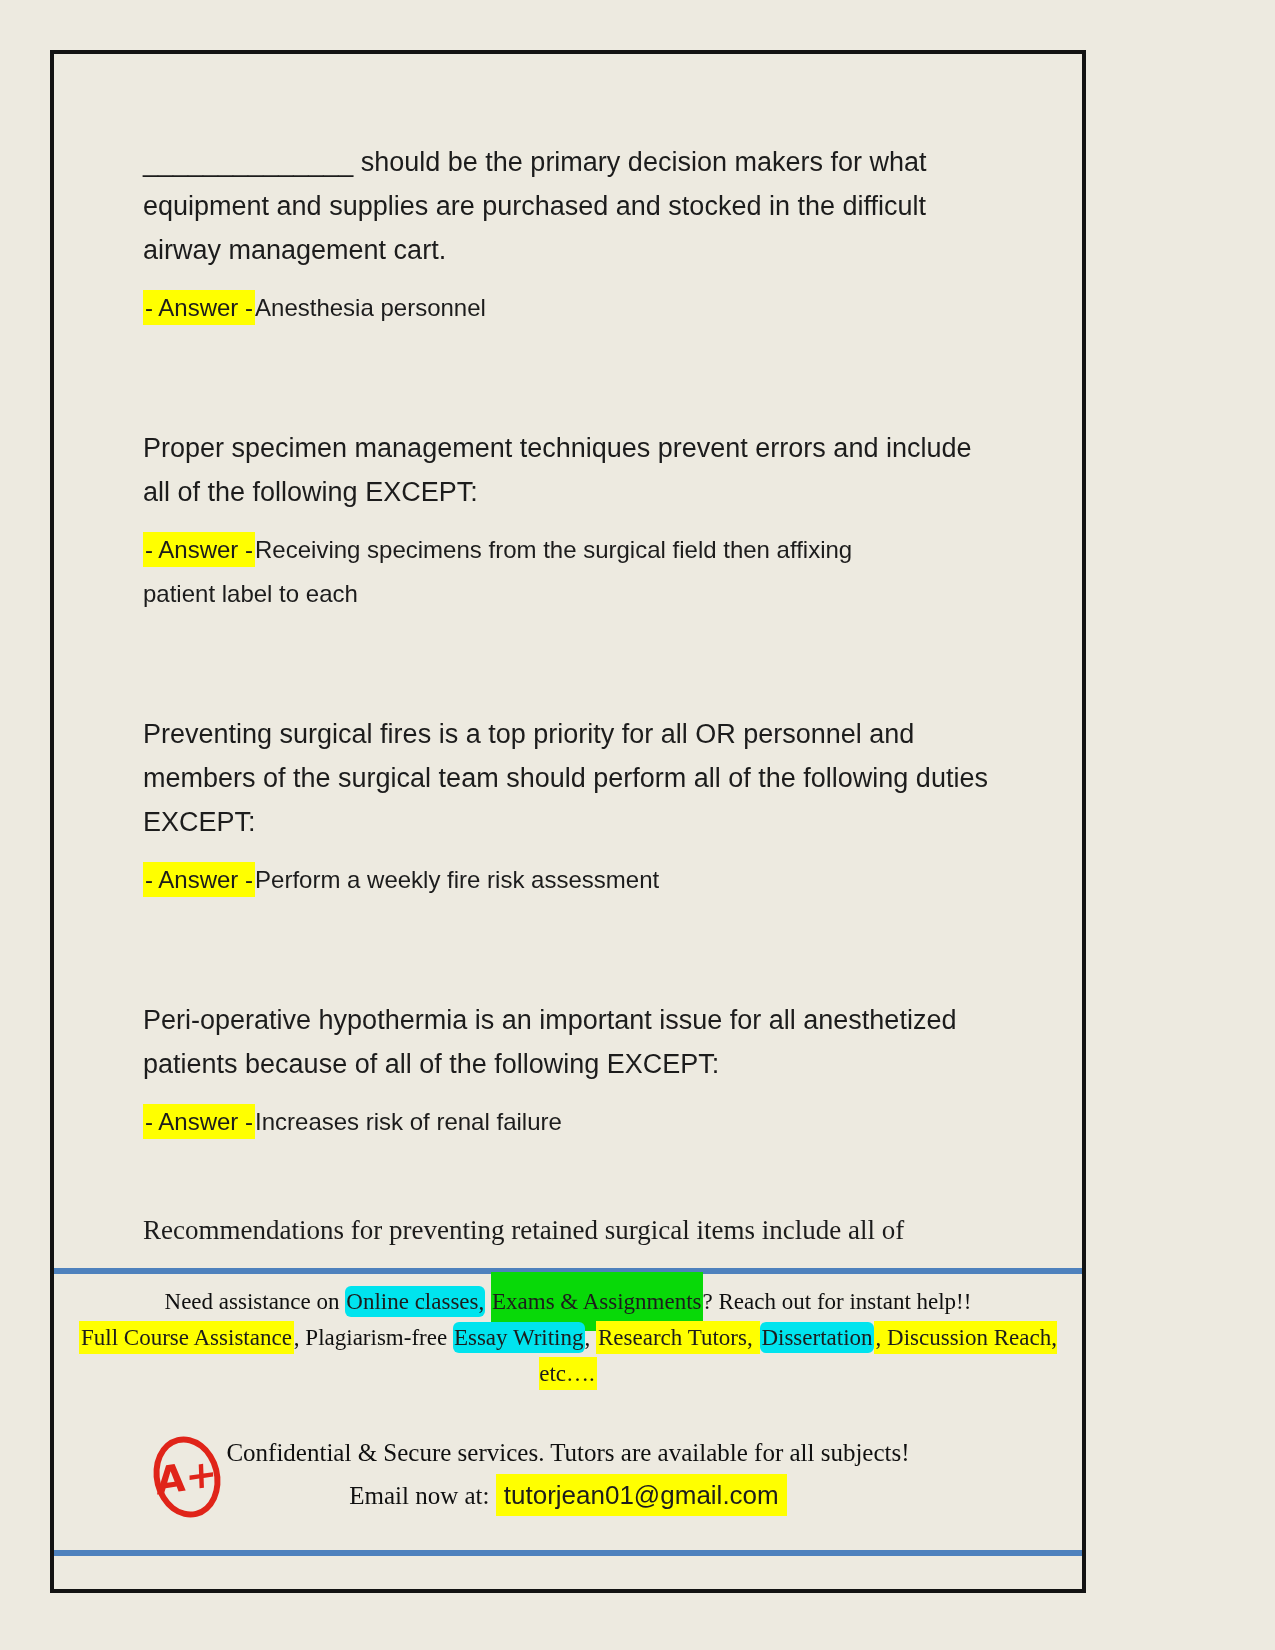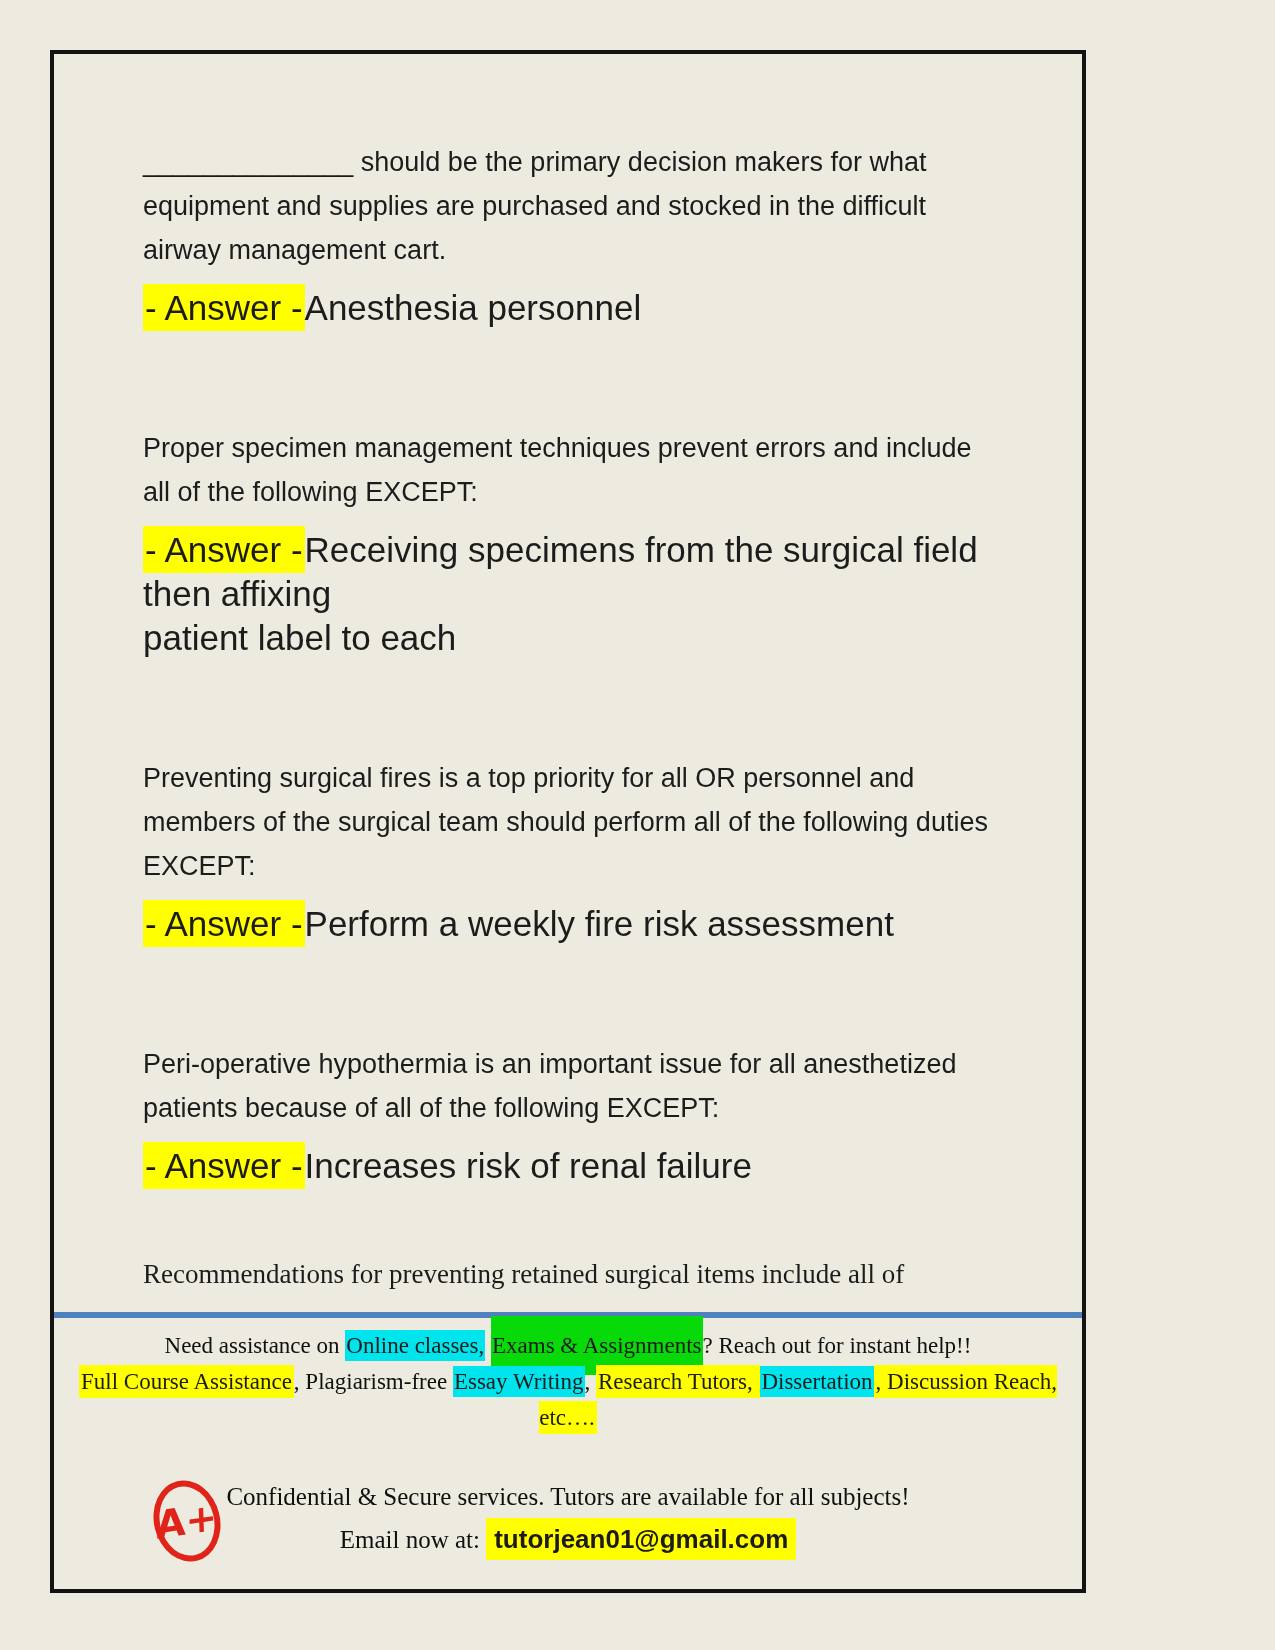--- a/index.html
+++ b/index.html
@@ -30,33 +30,33 @@
   .content{
     padding:86px 60px 0 89px;
   }
   .question{
     font-size:27px;
     line-height:44px;
     white-space:pre-line;
     margin:0 0 14px 0;
   }
   .answer{
-    font-size:35px;
+    font-size:24px;
     line-height:44px;
     white-space:pre-line;
     margin:0 0 96px 0;
   }
   .qa-last .answer{margin-bottom:64px;}
   .partial{margin-bottom:0;font-family:Liberation Serif, serif;}
   mark{
     background:var(--highlight_yellow);
     color:var(--ink);
   }
   .hl-yellow{background:var(--highlight_yellow);padding:4px 2px;}
-  .hl-cyan{background:var(--highlight_cyan);padding:3px 1px;}
+  .hl-cyan{background:var(--highlight_cyan);padding:3px 1px;border-radius:6px;}
   .hl-green{background:var(--highlight_green);padding:17px 1px;}
   .footer{
     width:100%;
   }
   .rule{
     height:6px;
     width:1133px;
     margin:0 auto;
     background:var(--rule_blue);
   }
@@ -101,21 +101,21 @@
   .email-line{
     font-family:"Liberation Serif","DejaVu Serif",serif;
     font-size:25px;
     line-height:34px;
     text-align:center;
     margin-top:8px;
     color:#101010;
   }
   .email{
     font-family:"Liberation Sans","DejaVu Sans",sans-serif;
-    font-weight:bold;
+    font-weight:normal;
     font-size:26px;
     background:var(--highlight_yellow);
     padding:6px 8px;
     margin-top:23px;
   }
 </style>
 </head>
 <body>
 
 <div class="frame">

